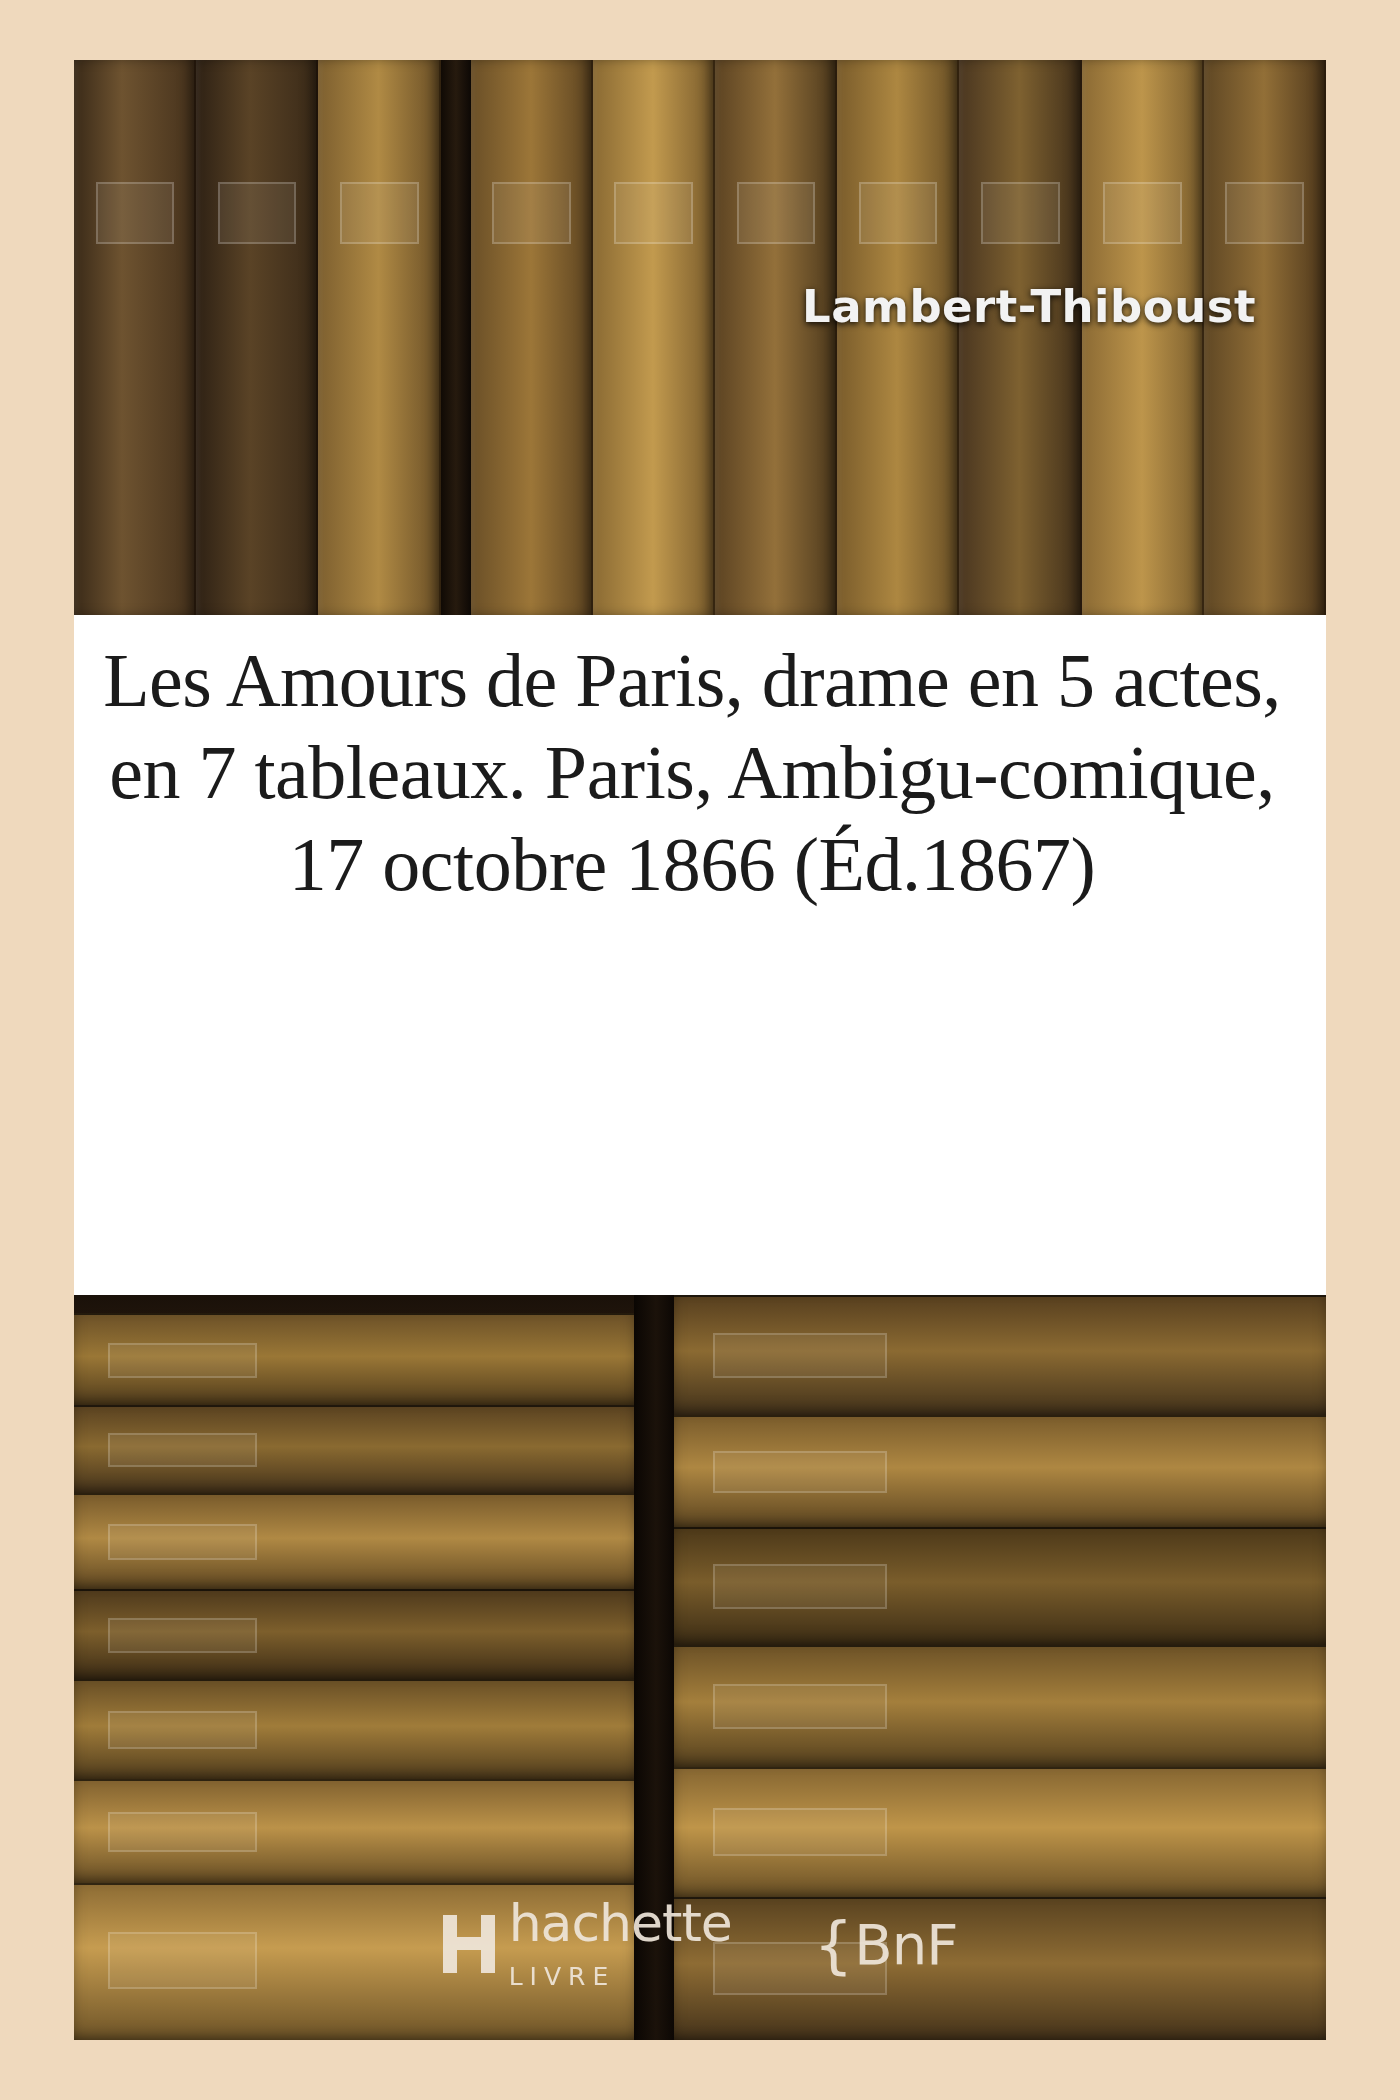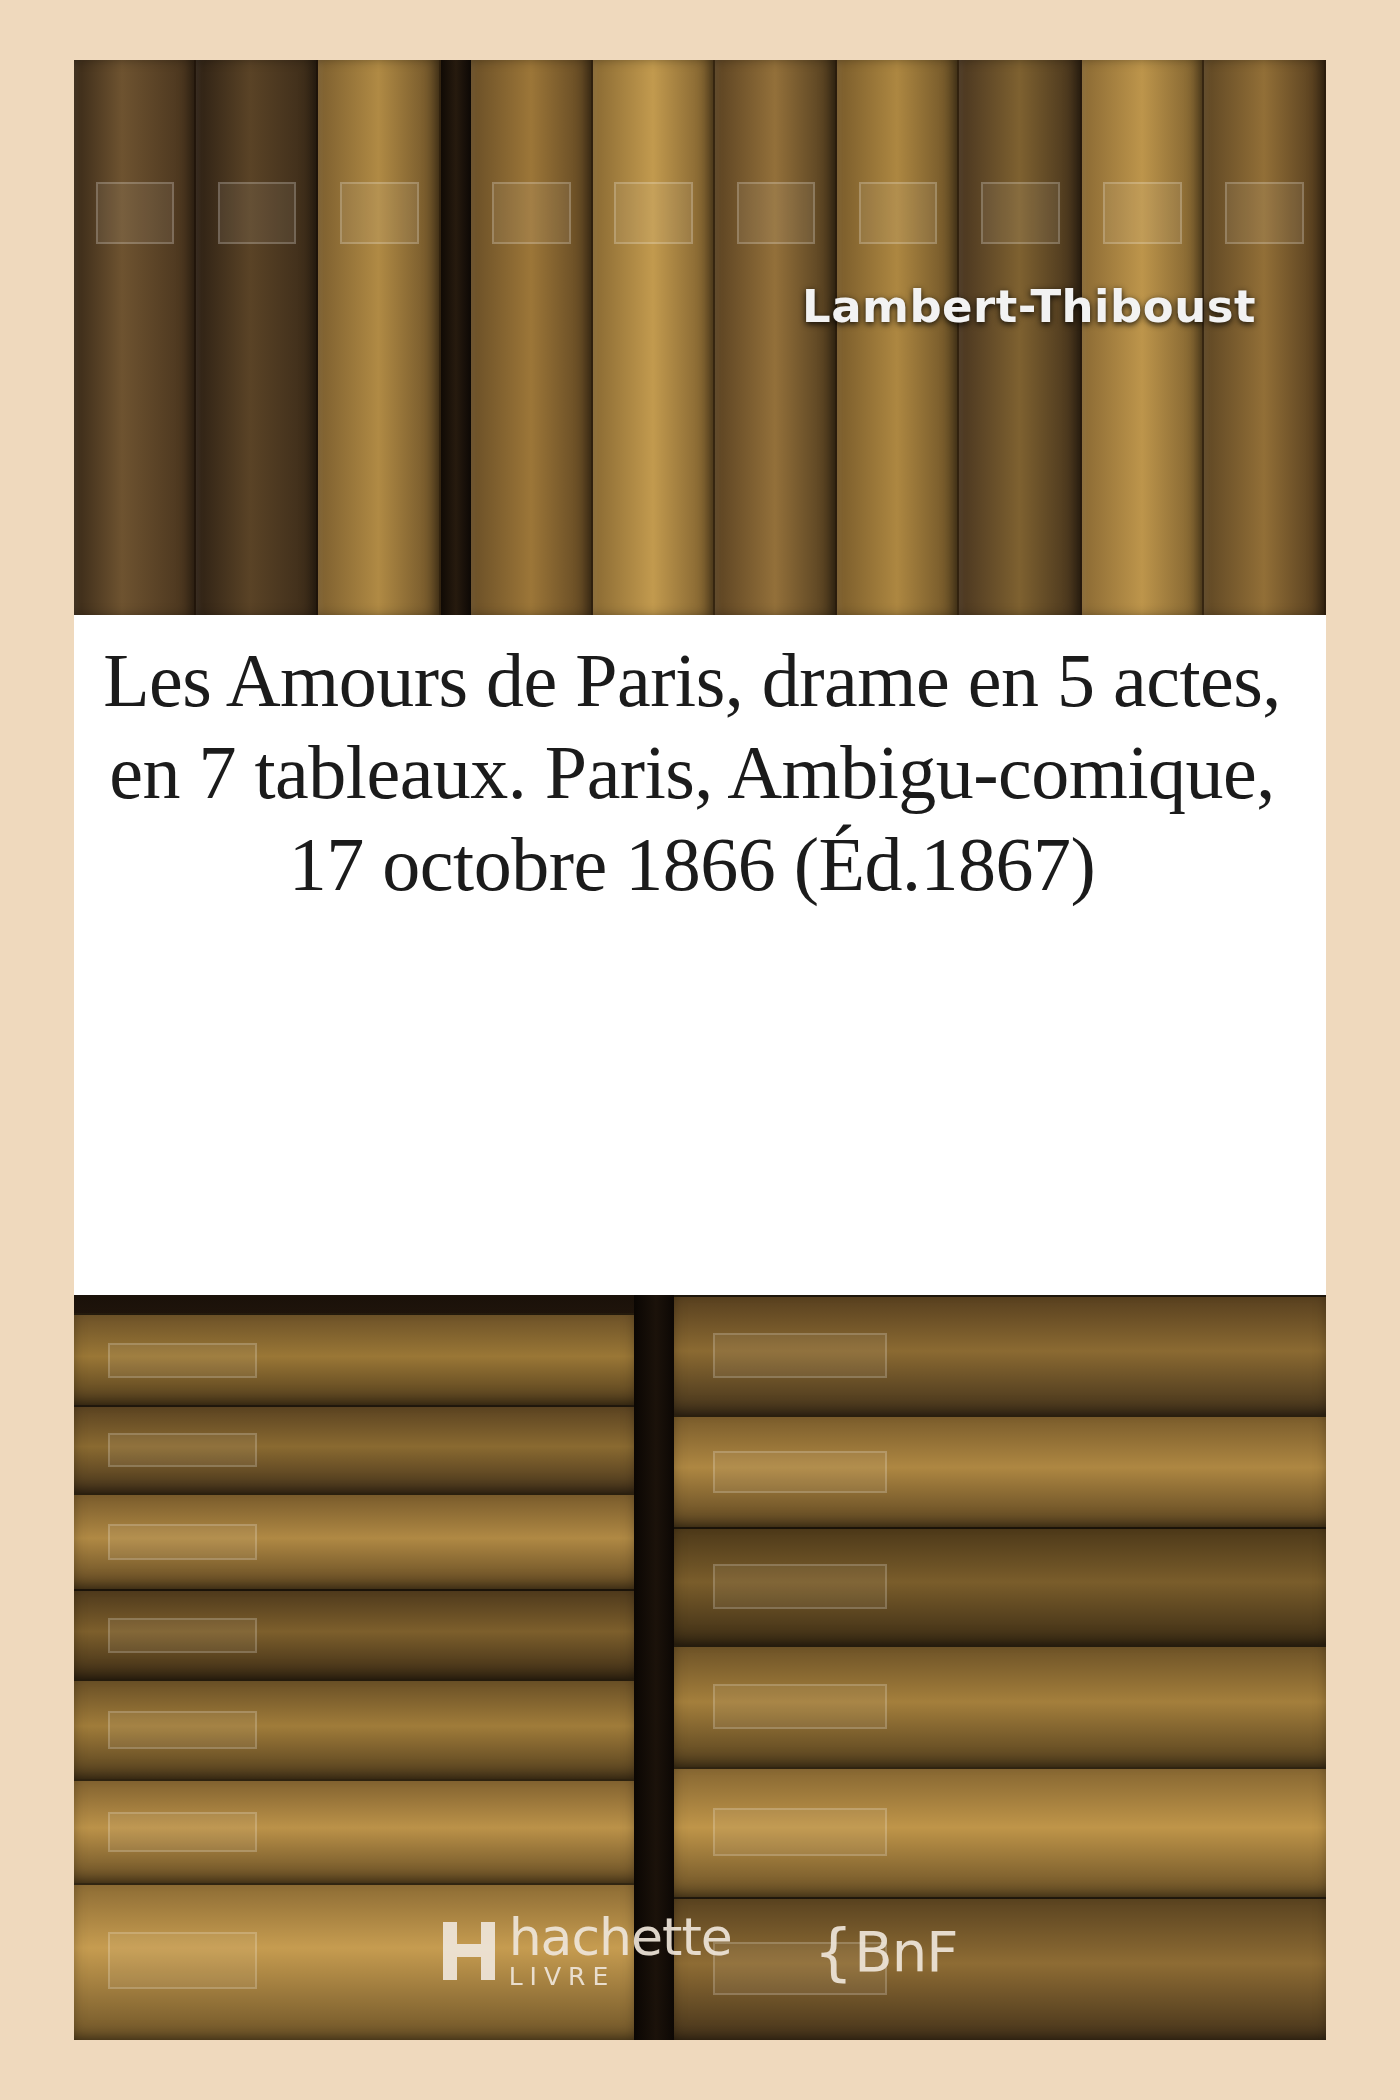--- a/index.html
+++ b/index.html
@@ -210,21 +210,21 @@
     font-family: "DejaVu Sans", sans-serif;
     font-size: 52px;
     color: #efe6da;
     letter-spacing: -1px;
   }
   .hachette-text .h-sub {
     font-family: "DejaVu Sans", sans-serif;
     font-size: 25px;
     color: #efe6da;
     letter-spacing: 7px;
-    margin-top: 3px;
+    margin-top: 17px;
   }
   .bnf {
     display: flex;
     align-items: center;
     font-family: "DejaVu Sans", sans-serif;
     font-size: 56px;
     color: #efe6da;
     opacity: 0.92;
     letter-spacing: -1px;
   }

